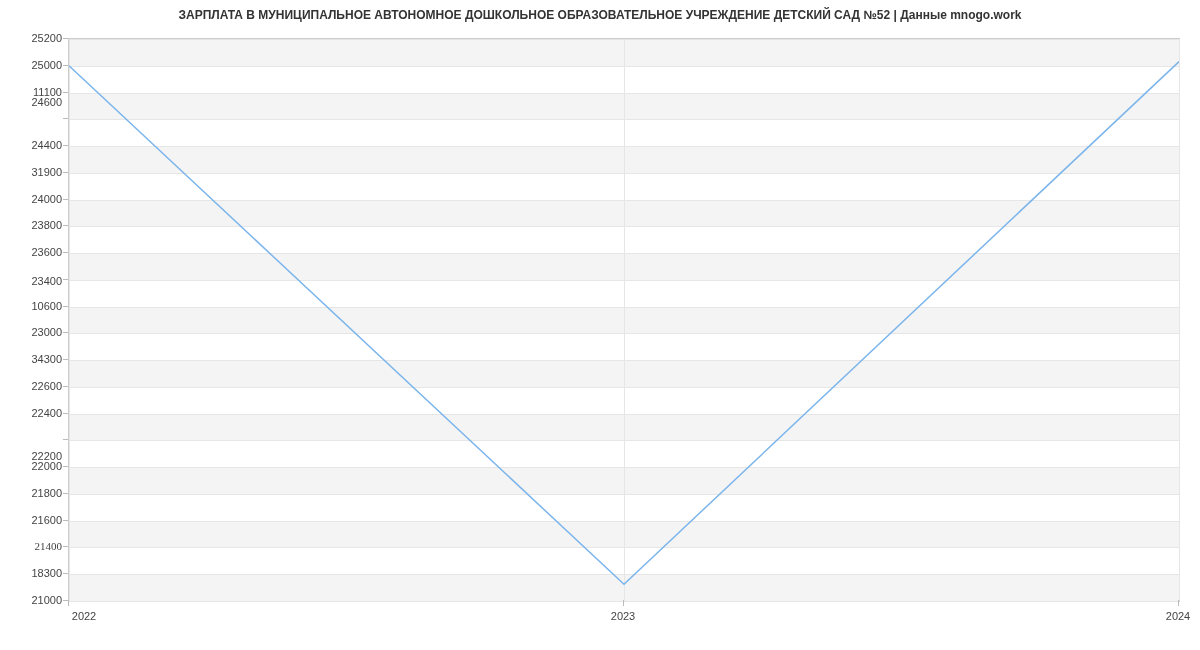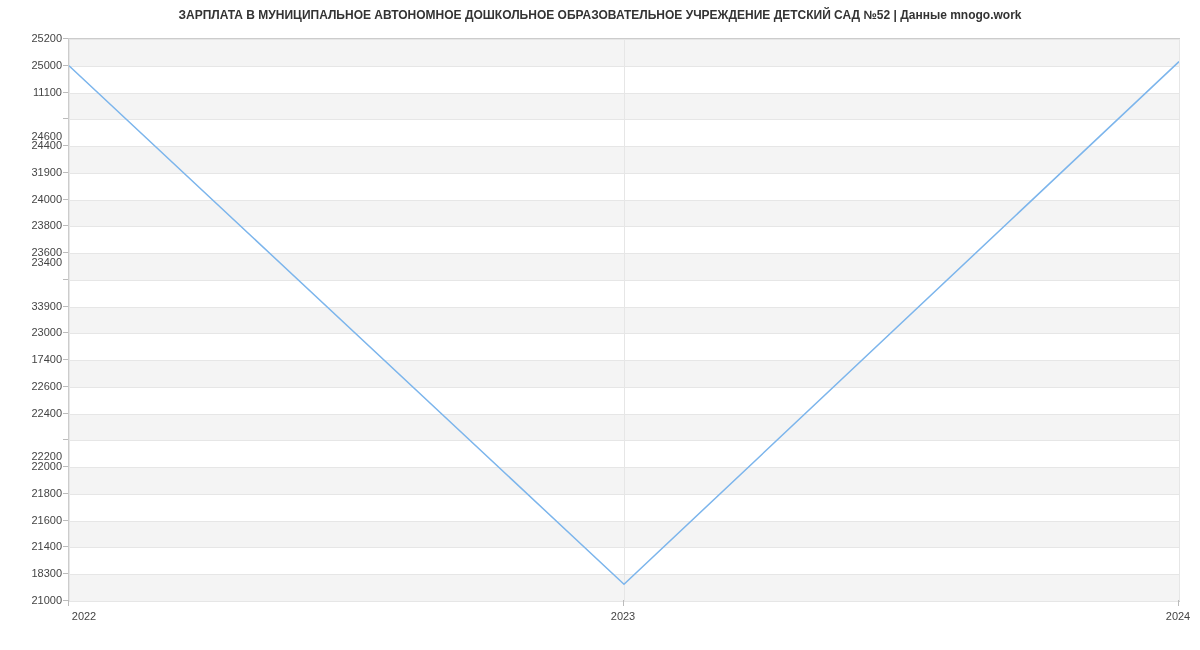--- a/index.html
+++ b/index.html
@@ -18,37 +18,37 @@
 </style>
 </head>
 <body>
 
 <div class="wrap">
   <div class="title">ЗАРПЛАТА В МУНИЦИПАЛЬНОЕ АВТОНОМНОЕ ДОШКОЛЬНОЕ ОБРАЗОВАТЕЛЬНОЕ УЧРЕЖДЕНИЕ ДЕТСКИЙ САД №52 | Данные mnogo.work</div>
 
   <div id="y-labels">
       <div class="ylabel" style="top: 600px;">21000</div>
       <div class="ylabel" style="top: 573.238px;">18300</div>
-      <div class="ylabel" style="top: 546.476px;">21400</div>
+      <div class="ylabel" style="top: 546.476px; font-family: Liberation Serif, serif;">21400</div>
       <div class="ylabel" style="top: 519.714px;">21600</div>
       <div class="ylabel" style="top: 492.952px;">21800</div>
       <div class="ylabel" style="top: 466.19px;">22000</div>
       <div class="ylabel" style="top: 456px;">22200</div>
       <div class="ylabel" style="top: 412.667px;">22400</div>
       <div class="ylabel" style="top: 385.905px;">22600</div>
-      <div class="ylabel" style="top: 359.143px;">17400</div>
+      <div class="ylabel" style="top: 359.143px;">34300</div>
       <div class="ylabel" style="top: 332.381px; margin-left: 8px;">23000</div>
-      <div class="ylabel" style="top: 305.619px;">33900</div>
-      <div class="ylabel" style="top: 262px; text-align: right;">23400</div>
+      <div class="ylabel" style="top: 305.619px;">10600</div>
+      <div class="ylabel" style="top: 281px; text-align: right;">23400</div>
       <div class="ylabel" style="top: 252.095px;">23600</div>
       <div class="ylabel" style="top: 225.333px;">23800</div>
       <div class="ylabel" style="top: 198.571px;">24000</div>
       <div class="ylabel" style="top: 171.81px;">31900</div>
       <div class="ylabel" style="top: 145.048px;">24400</div>
-      <div class="ylabel" style="top: 136px;">24600</div>
+      <div class="ylabel" style="top: 102px;">24600</div>
       <div class="ylabel" style="top: 91.5238px;">11100</div>
       <div class="ylabel" style="top: 64.7619px;">25000</div>
       <div class="ylabel" style="top: 38px;">25200</div>
     </div>
 
   <div id="x-labels">
       <div class="xlabel" style="left: 68px; top: 610px; margin-left: 16px;">2022</div>
       <div class="xlabel" style="left: 623px; top: 610px;">2023</div>
       <div class="xlabel" style="left: 1178px; top: 610px;">2024</div>
     </div>

